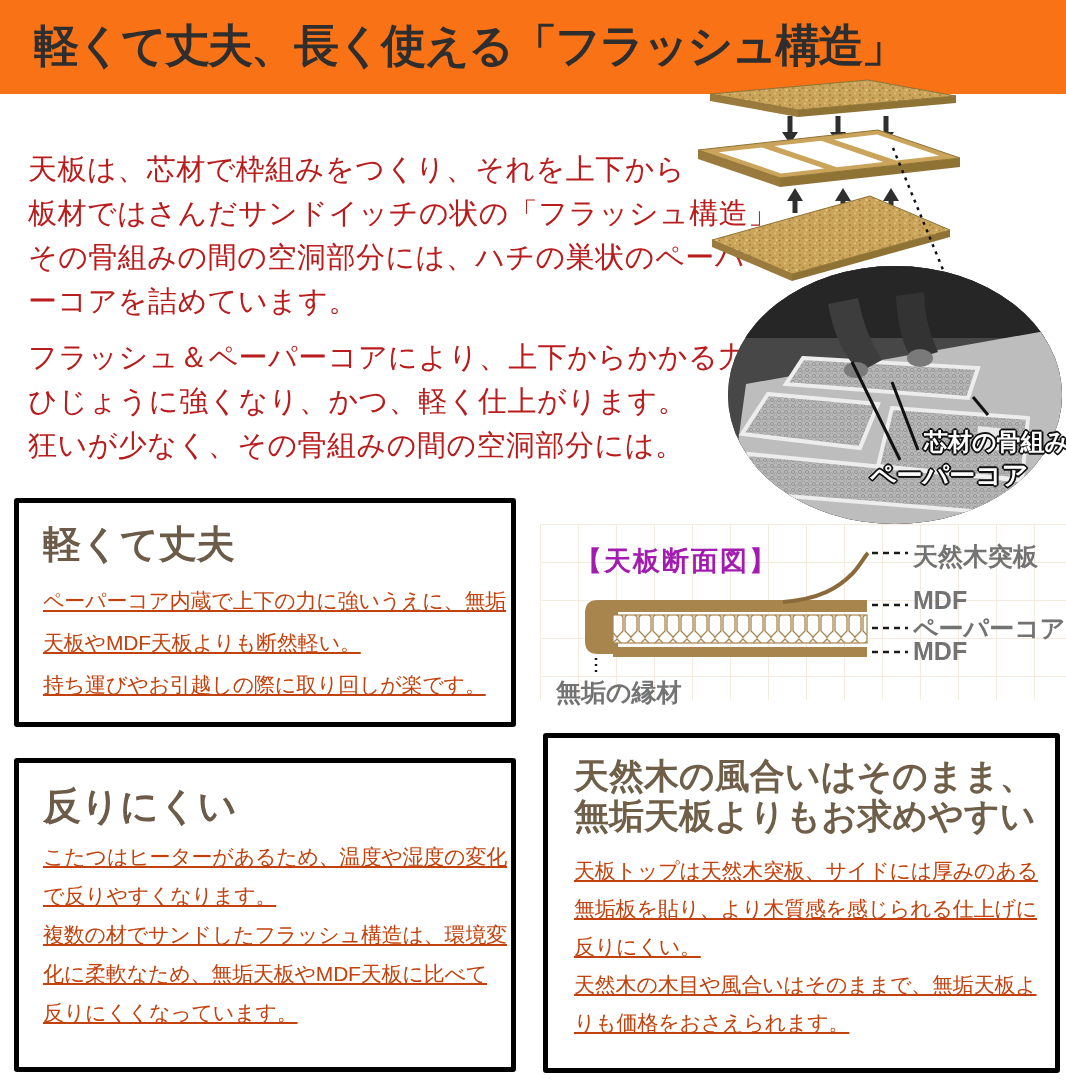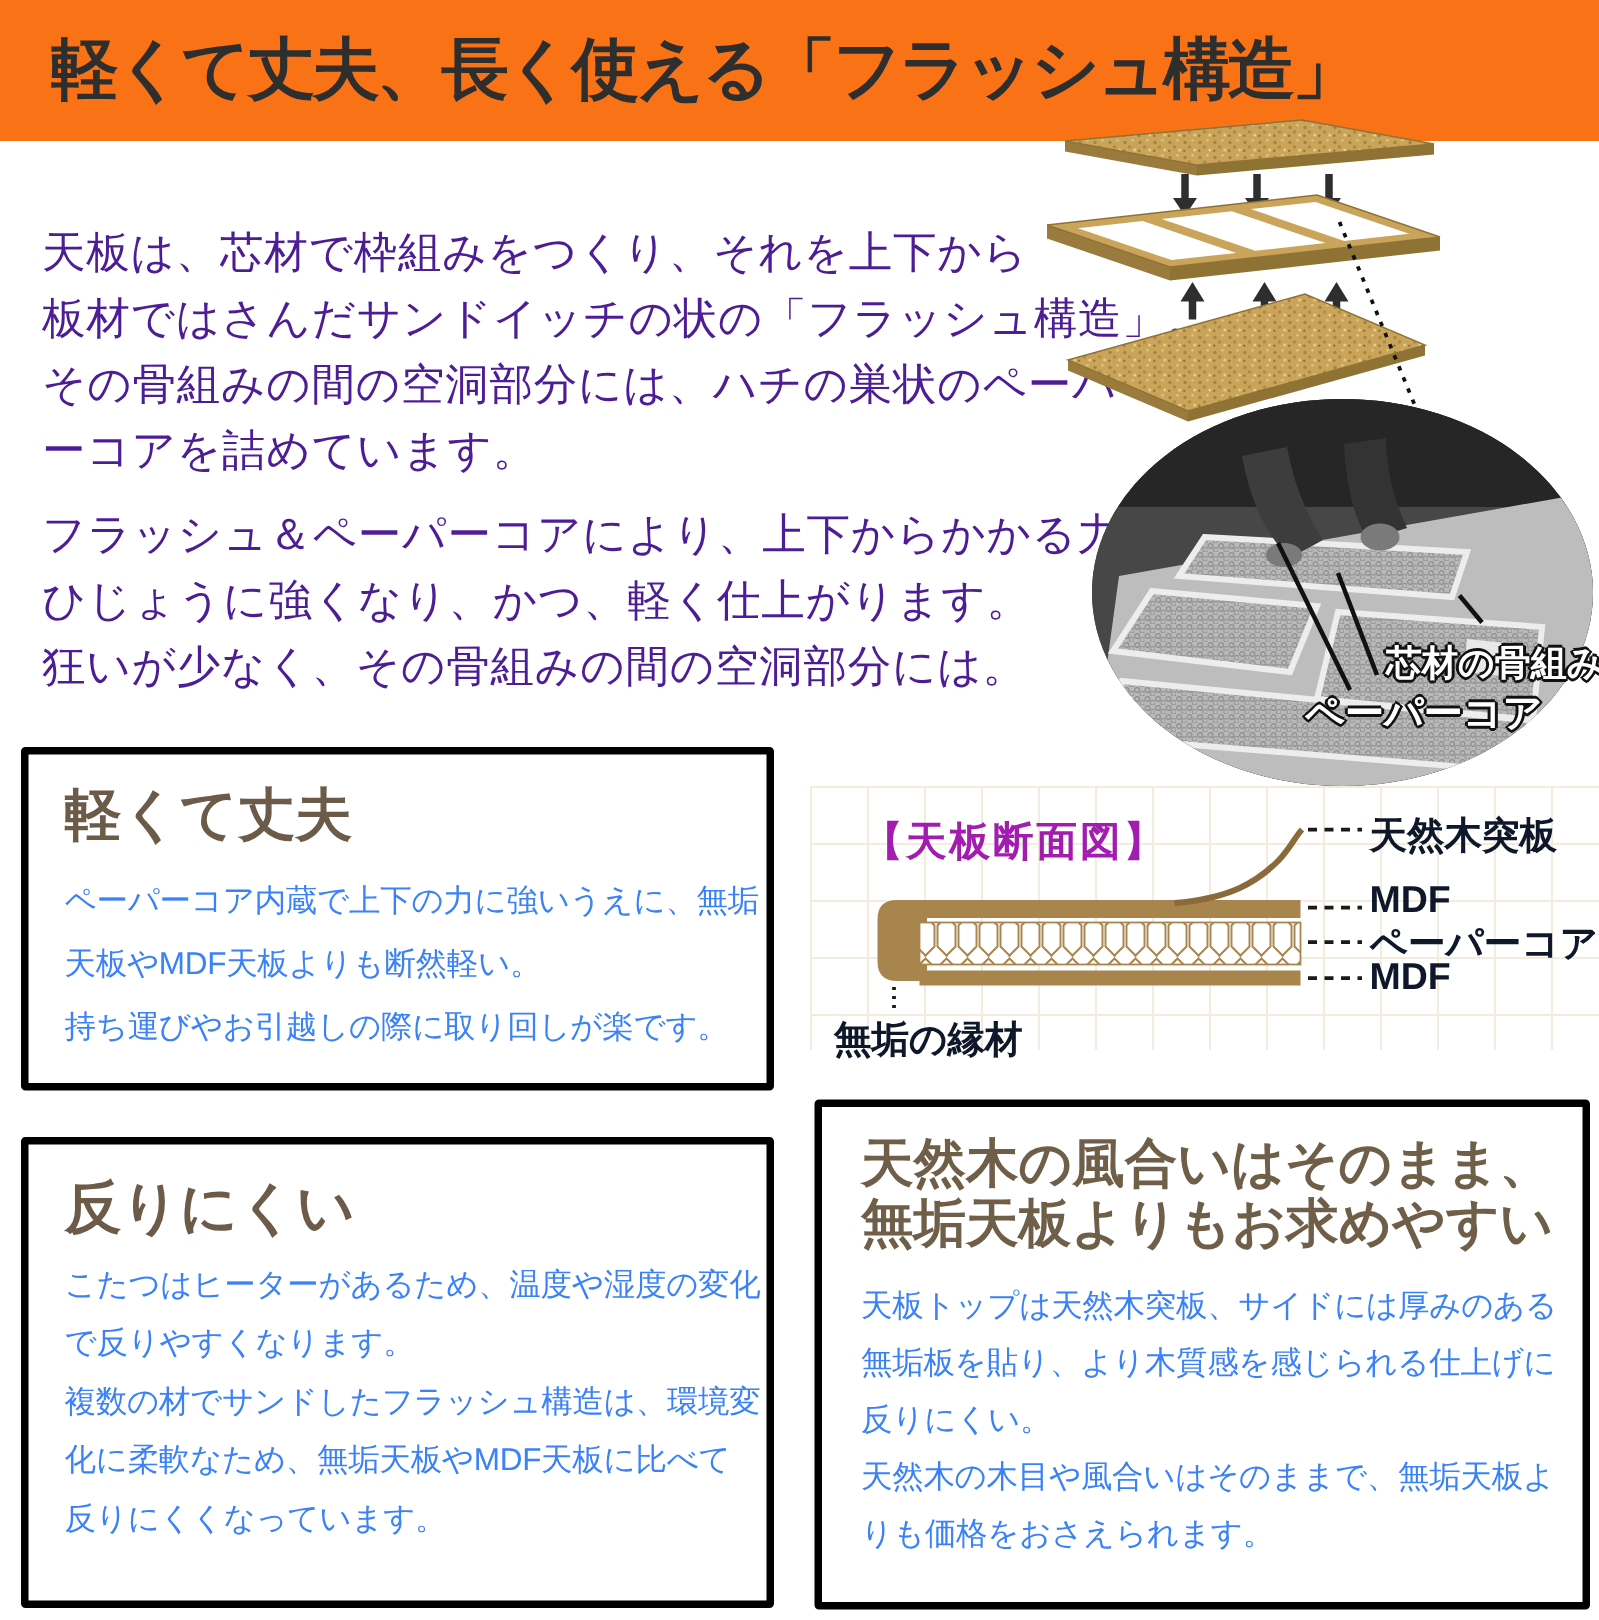--- a/index.html
+++ b/index.html
@@ -10,21 +10,21 @@
   }
   
   .header{position:absolute;left:0;top:0;width:1066px;height:94px;background:#f97316;}
   .header h1{
     margin:0;position:absolute;left:34px;top:16px;
     font-size:45px;font-weight:600;color:#2e2e2e;letter-spacing:-2px;white-space:nowrap;
   }
   
   .intro{position:absolute;left:28px;top:147px;width:740px;}
   .intro .line{
-    font-size:29px;line-height:44px;color:#4c1d95;white-space:nowrap;letter-spacing:0.5px;
+    font-size:29px;line-height:44px;color:#b91c1c;white-space:nowrap;letter-spacing:0.5px;
   }
   .pgap{margin-top:12px;}
   
   .exploded{position:absolute;left:688px;top:72px;}
   
   .photo{
     position:absolute;left:728px;top:266px;width:334px;height:258px;
     border-radius:50%;overflow:hidden;background:#3a3a3a;
   }
   .photo-label{
@@ -39,40 +39,40 @@
     position:absolute;left:540px;top:524px;width:526px;height:176px;
     background-image:linear-gradient(#e9d9bd 1.5px,transparent 1.5px),
                      linear-gradient(90deg,#e9d9bd 1.5px,transparent 1.5px);
     background-size:38px 38px;opacity:.5;
   }
   .cs-svg{position:absolute;left:540px;top:526px;}
   .cs-title{
     position:absolute;left:575px;top:543px;font-size:27px;font-weight:600;
     color:#a21caf;letter-spacing:2px;white-space:nowrap;
   }
-  .cs-label{position:absolute;font-size:25px;font-weight:700;color:#0f172a;white-space:nowrap;}
+  .cs-label{position:absolute;font-size:25px;font-weight:700;color:#737373;white-space:nowrap;}
   .cs-veneer{left:913px;top:540px;}
   .cs-mdf-top{left:913px;top:586px;font-stretch:condensed;}
   .cs-core{left:913px;top:612px;}
   .cs-mdf-bottom{left:913px;top:637px;font-stretch:condensed;}
   .cs-edge{left:556px;top:676px;}
   
   .feature-box{
     position:absolute;background:#ffffff;border:5px solid #000000;border-radius:3px;
     box-sizing:border-box;
   }
   .box1{left:14px;top:498px;width:502px;height:229px;padding:20px 10px 0 24px;}
   .box2{left:14px;top:758px;width:502px;height:314px;padding:22px 10px 4px 24px;}
   .box3{left:543px;top:733px;width:517px;height:340px;padding:18px 2px 0 26px;}
   .box-heading{
     font-size:38px;font-weight:700;color:#6b5b48;line-height:42px;white-space:nowrap;
   }
   .box1 .box-body{margin-top:15px;}
   .box2 .box-body{margin-top:10px;}
-  .box-line{font-size:21px;color:#3b82f6;white-space:nowrap;letter-spacing:-0.2px;}
+  .box-line{font-size:21px;color:#c2410c;white-space:nowrap;letter-spacing:-0.2px;text-decoration:underline;}
   .box1 .box-line{line-height:42px;}
   .box2 .box-line{line-height:39px;}
   .big-heading .hline{
     font-size:35px;font-weight:700;color:#6f5f48;line-height:40px;white-space:nowrap;
   }
   .box3 .box-body{margin-top:16px;}
   .box3 .box-line{line-height:38px;}
 </style>
 </head>
 <body>

